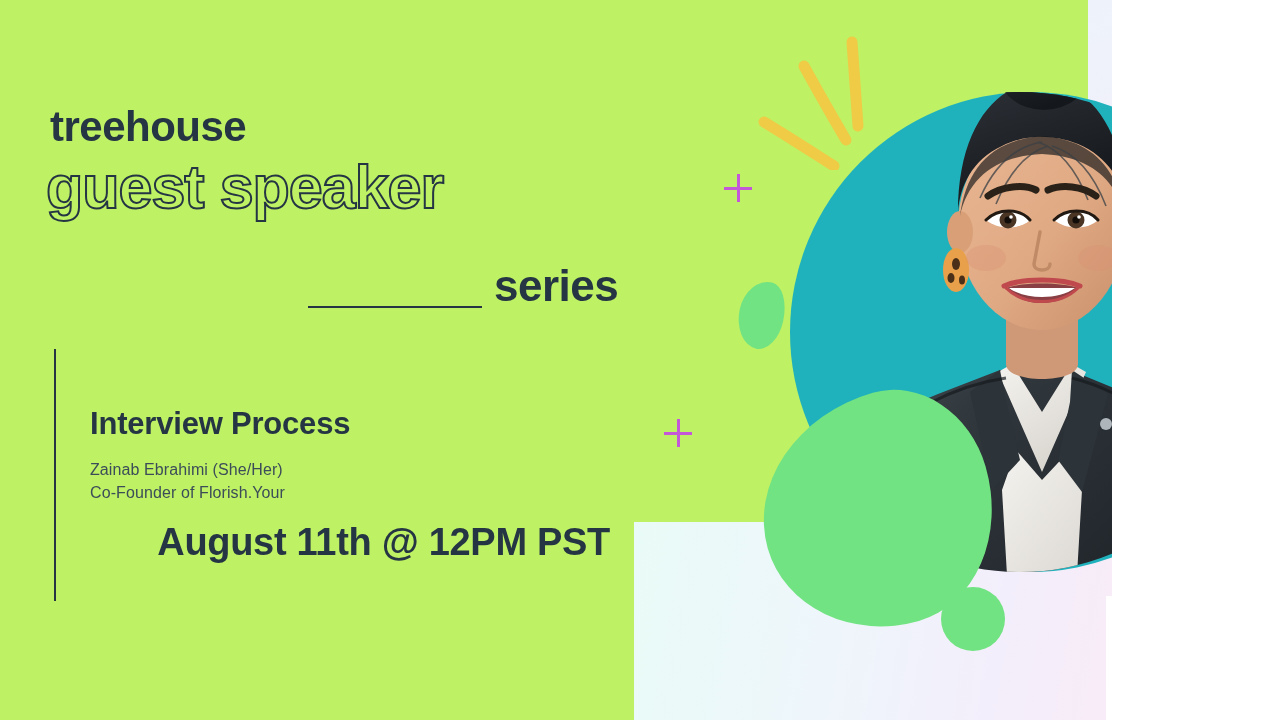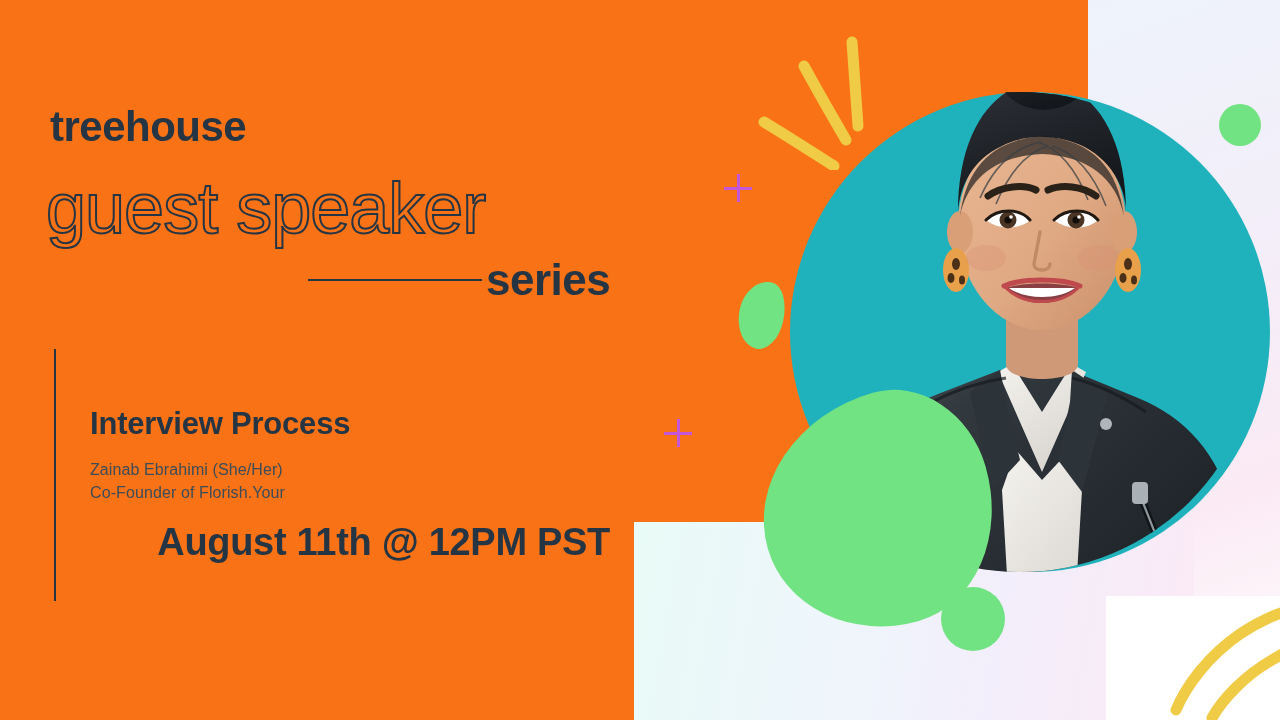--- a/index.html
+++ b/index.html
@@ -2,24 +2,24 @@
 <html><head>
 <meta charset="utf-8">
 <style>
   html, body {
     margin: 0;
     padding: 0;
     background: #ffffff;
   }
   #stage {
     position: relative;
-    width: 1280px;
+    width: 1112px;
     height: 720px;
     overflow: hidden;
-    background: #f97316;
+    background: #bef264;
     font-family: "Liberation Sans", sans-serif;
     -webkit-font-smoothing: antialiased;
   }
 
   
   .panel-right-gradient {
     position: absolute;
     left: 1088px;
     top: 0;
     width: 192px;
@@ -130,37 +130,37 @@
     top: 106px;
     font-size: 42px;
     font-weight: bold;
     letter-spacing: -0.5px;
     color: #253544;
     line-height: 1;
   }
   .headline-outline {
     position: absolute;
     left: 46px;
-    top: 172px;
-    font-size: 72px;
-    font-weight: normal;
+    top: 156px;
+    font-size: 61px;
+    font-weight: bold;
     letter-spacing: -1px;
     line-height: 1.02;
     color: transparent;
     -webkit-text-stroke: 2px #253544;
   }
   .series-row {
     position: absolute;
     left: 308px;
     top: 252px;
     width: 316px;
     height: 56px;
     display: flex;
-    align-items: center;
-    gap: 4px;
+    align-items: flex-end;
+    gap: 12px;
   }
   .series-rule {
     flex: 0 0 174px;
     height: 2px;
     background: #253544;
   }
   .series-word {
     font-size: 44px;
     font-weight: bold;
     letter-spacing: -0.5px;

